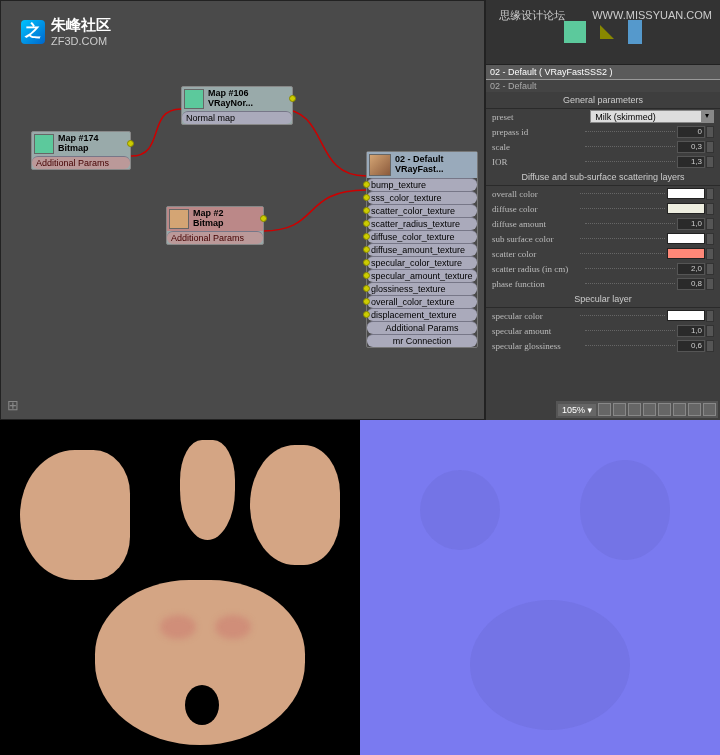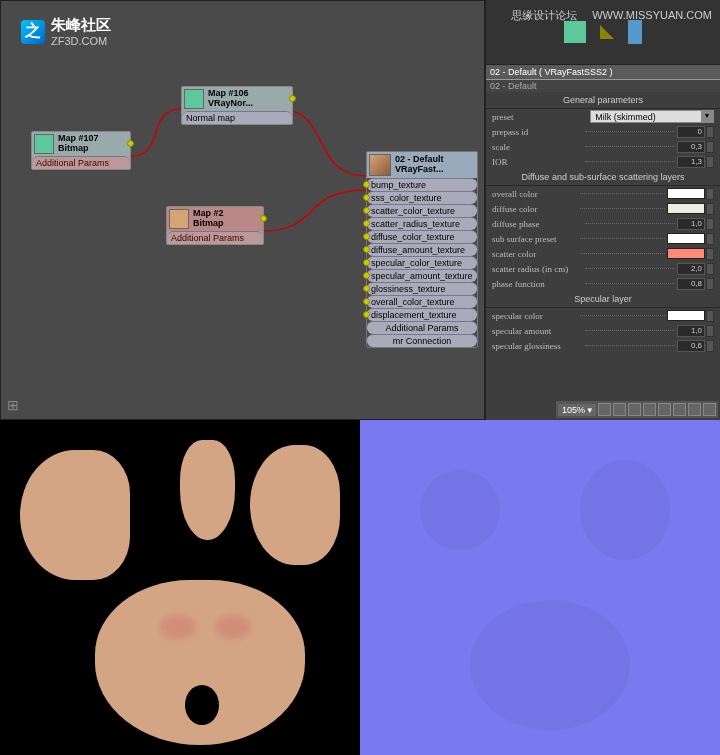--- a/index.html
+++ b/index.html
@@ -5,21 +5,21 @@
 * { margin: 0; padding: 0; box-sizing: border-box; }
 body { width: 720px; height: 755px; background: #000; font-family: Arial, sans-serif; font-size: 10px; color: #ccc; overflow: hidden; }
 .top-section { width: 720px; height: 420px; display: flex; position: relative; }
 .node-editor { width: 485px; height: 420px; background: #4a4a4a; position: relative; border: 1px solid #222; }
 .logo { position: absolute; top: 15px; left: 20px; display: flex; align-items: center; gap: 6px; }
 .logo-icon { width: 24px; height: 24px; background: linear-gradient(135deg,#00c4ff,#0066cc); border-radius: 4px; display: flex; align-items: center; justify-content: center; font-size: 16px; font-weight: bold; color: #fff; }
 .logo-text { display: flex; flex-direction: column; }
 .logo-title { font-size: 15px; color: #fff; font-weight: bold; }
 .logo-sub { font-size: 11px; color: #ccc; }
 .watermark-top { position: absolute; top: 8px; right: 8px; z-index: 50; font-size: 11px; color: #ccc; }
-.watermark-top span:first-child { color: #ccc; margin-right: 12px; }
+.watermark-top span:first-child { color: #ccc; margin-right: 24px; }
 .node { position: absolute; border: 1px solid #888; border-radius: 2px; background: #9aa; min-width: 90px; }
 .node-head { display: flex; align-items: center; padding: 2px; }
 .node-thumb { width: 20px; height: 20px; background: #5cc99c; border: 1px solid #666; margin-right: 4px; }
 .node-thumb.bitmap { background: #d4a574; }
 .node-title { font-size: 9px; color: #000; line-height: 1.1; font-weight: bold; }
 .node-slot { background: #aab; border-top: 1px solid #778; padding: 1px 4px; font-size: 9px; color: #000; position: relative; border-radius: 6px; }
 .node-slot.red { background: #b99; color: #400; }
 .slot-dot { position: absolute; width: 7px; height: 7px; border-radius: 50%; background: #cc0; border: 1px solid #880; top: 2px; }
 .slot-dot.left { left: -4px; }
 .slot-dot.right { right: -4px; }
@@ -79,21 +79,21 @@
 
     <svg class="wires">
       <path d="M 130 155 C 165 155 145 108 180 108" stroke="#c00" stroke-width="1.5" fill="none"></path>
       <path d="M 278 108 C 330 108 310 175 365 175" stroke="#c00" stroke-width="1.5" fill="none"></path>
       <path d="M 262 230 C 320 230 300 189 365 189" stroke="#c00" stroke-width="1.5" fill="none"></path>
     </svg>
 
     <div class="node" style="top:130px;left:30px;width:100px;">
       <div class="node-head">
         <div class="node-thumb"></div>
-        <div class="node-title"><span>Map #107</span><br><span>Bitmap</span></div>
+        <div class="node-title"><span>Map #174</span><br><span>Bitmap</span></div>
         <div class="slot-dot right" style="top:8px;"></div>
       </div>
       <div class="node-slot red">Additional Params</div>
     </div>
 
     <div class="node" style="top:85px;left:180px;width:112px;">
       <div class="node-head">
         <div class="node-thumb"></div>
         <div class="node-title"><span>Map #106</span><br><span>VRayNor...</span></div>
         <div class="slot-dot right" style="top:8px;"></div>
@@ -181,27 +181,27 @@
           <div class="param-swatch" style="background: rgb(255, 255, 255);"></div>
           <div class="spinner"></div>
         </div>
         <div class="param-row">
           <div class="param-label">diffuse color</div>
           <div class="param-dots"></div>
           <div class="param-swatch" style="background: rgb(238, 238, 224);"></div>
           <div class="spinner"></div>
         </div>
         <div class="param-row">
-          <div class="param-label">diffuse phase</div>
+          <div class="param-label">diffuse amount</div>
           <div class="param-dots"></div>
           <div class="param-value">1,0</div>
           <div class="spinner"></div>
         </div>
         <div class="param-row">
-          <div class="param-label">sub surface preset</div>
+          <div class="param-label">sub surface color</div>
           <div class="param-dots"></div>
           <div class="param-swatch" style="background: rgb(255, 255, 255);"></div>
           <div class="spinner"></div>
         </div>
         <div class="param-row">
           <div class="param-label">scatter color</div>
           <div class="param-dots"></div>
           <div class="param-swatch" style="background: rgb(255, 136, 120);"></div>
           <div class="spinner"></div>
         </div>

